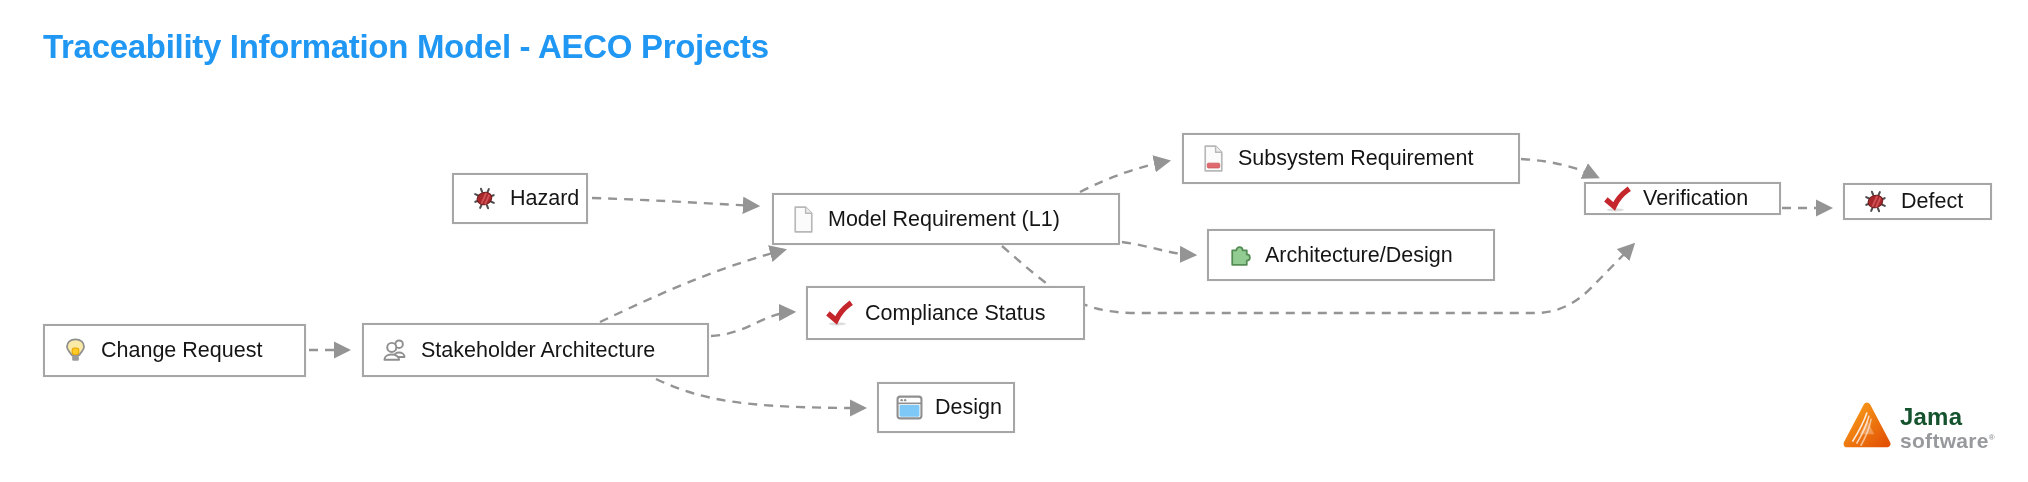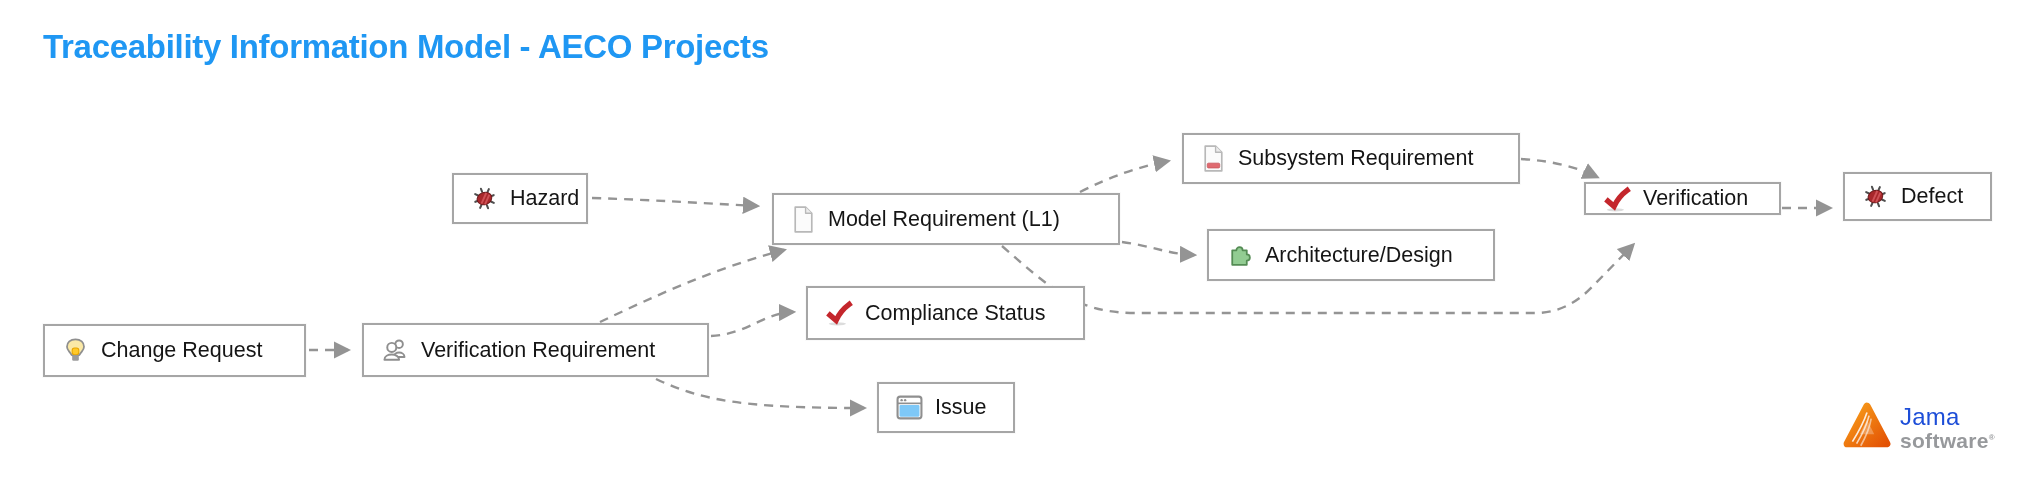--- a/index.html
+++ b/index.html
@@ -28,21 +28,21 @@
   }
   .node .label{
     font-size:21.5px;color:#151515;white-space:nowrap;
   }
   .node .icon{display:flex;align-items:center;justify-content:center;flex:0 0 auto;}
   .logo{
     position:absolute;left:1842px;top:398px;width:170px;height:60px;
     display:flex;align-items:center;gap:8px;
   }
   .logo-text{line-height:1.02;}
-  .logo-text .brand{font-size:24px;font-weight:400;color:#1d4ed8;letter-spacing:0.2px;}
+  .logo-text .brand{font-size:24px;font-weight:700;color:#14532d;letter-spacing:0.2px;}
   .logo-text .sub{font-size:21px;font-weight:700;color:#97999C;letter-spacing:0.3px;}
   .logo-text .reg{font-size:8px;color:#97999C;vertical-align:super;}
 </style>
 </head>
 <body>
 
 <div class="canvas">
 
   <div class="page-title">Traceability Information Model - AECO Projects</div>
 
@@ -79,21 +79,21 @@
     <span class="icon">
       <svg width="28" height="28" viewBox="0 0 26 26">
         <g stroke="#8f8f8f" stroke-width="1.8" fill="#ffffff" stroke-linejoin="round">
           <circle cx="16.8" cy="7.6" r="3.5"></circle>
           <path d="M11.8 19.5 C11.8 14 21.8 14 21.8 19.5 Z"></path>
           <circle cx="10" cy="10.6" r="4.2"></circle>
           <path d="M3.2 22 C3.2 15.6 16.8 15.6 16.8 22 Z"></path>
         </g>
       </svg>
     </span>
-    <span class="label">Verification Requirement</span>
+    <span class="label">Stakeholder Architecture</span>
   </div>
 
   <div class="node" style="left:452px;top:173px;width:136px;height:51px">
     <span class="icon">
       <svg width="27" height="27" viewBox="0 0 26 26">
         <g transform="rotate(-20 13 13)">
           <g stroke="#4e4e4e" stroke-width="2" stroke-linecap="round">
             <line x1="13" y1="6" x2="13" y2="3"></line>
               <line x1="13" y1="20" x2="13" y2="23"></line>
             <line x1="6.6" y1="13" x2="3.6" y2="13"></line>
@@ -145,21 +145,21 @@
   <div class="node" style="left:877px;top:382px;width:138px;height:51px">
     <span class="icon">
       <svg width="27" height="25" viewBox="0 0 26 24">
         <rect x="1.5" y="1.5" width="23" height="21" rx="2.5" fill="#ffffff" stroke="#8f8f8f" stroke-width="2"></rect>
         <line x1="1.5" y1="8" x2="24.5" y2="8" stroke="#8f8f8f" stroke-width="1.6"></line>
         <circle cx="5.4" cy="4.9" r="1.15" fill="#8f8f8f"></circle>
         <circle cx="8.8" cy="4.9" r="1.15" fill="#8f8f8f"></circle>
         <rect x="3.4" y="9.6" width="19.2" height="11.2" rx="1" fill="#7EC8F7"></rect>
       </svg>
     </span>
-    <span class="label">Issue</span>
+    <span class="label">Design</span>
   </div>
 
   <div class="node" style="left:1207px;top:229px;width:288px;height:52px">
     <span class="icon">
       <svg width="27" height="27" viewBox="0 0 26 26">
         <path d="M6 8 h4 a3 3 0 1 1 6 0 h4 v4 a3 3 0 1 1 0 6 v4 h-14 z" fill="#92CC92" stroke="#548c54" stroke-width="1.7" stroke-linejoin="round"></path>
       </svg>
     </span>
     <span class="label">Architecture/Design</span>
   </div>
@@ -167,21 +167,21 @@
   <div class="node" style="left:1584px;top:182px;width:197px;height:33px">
     <span class="icon">
       <svg width="28" height="28" viewBox="0 0 26 26">
         <ellipse cx="11.5" cy="23" rx="8" ry="1.5" fill="#dcdcdc"></ellipse>
         <path d="M4.6 15 L10.3 19.8 Q14.5 10.8 22.4 5" stroke="#C4262C" stroke-width="5" fill="none" stroke-linecap="square"></path>
       </svg>
     </span>
     <span class="label">Verification</span>
   </div>
 
-  <div class="node" style="left:1843px;top:172px;width:149px;height:49px">
+  <div class="node" style="left:1843px;top:183px;width:149px;height:37px">
     <span class="icon">
       <svg width="27" height="27" viewBox="0 0 26 26">
         <g transform="rotate(-20 13 13)">
           <g stroke="#4e4e4e" stroke-width="2" stroke-linecap="round">
             <line x1="13" y1="6" x2="13" y2="3"></line>
               <line x1="13" y1="20" x2="13" y2="23"></line>
             <line x1="6.6" y1="13" x2="3.6" y2="13"></line>
               <line x1="19.4" y1="13" x2="22.4" y2="13"></line>
             <line x1="8.2" y1="8.2" x2="6" y2="6"></line>
               <line x1="17.8" y1="8.2" x2="20" y2="6"></line>

